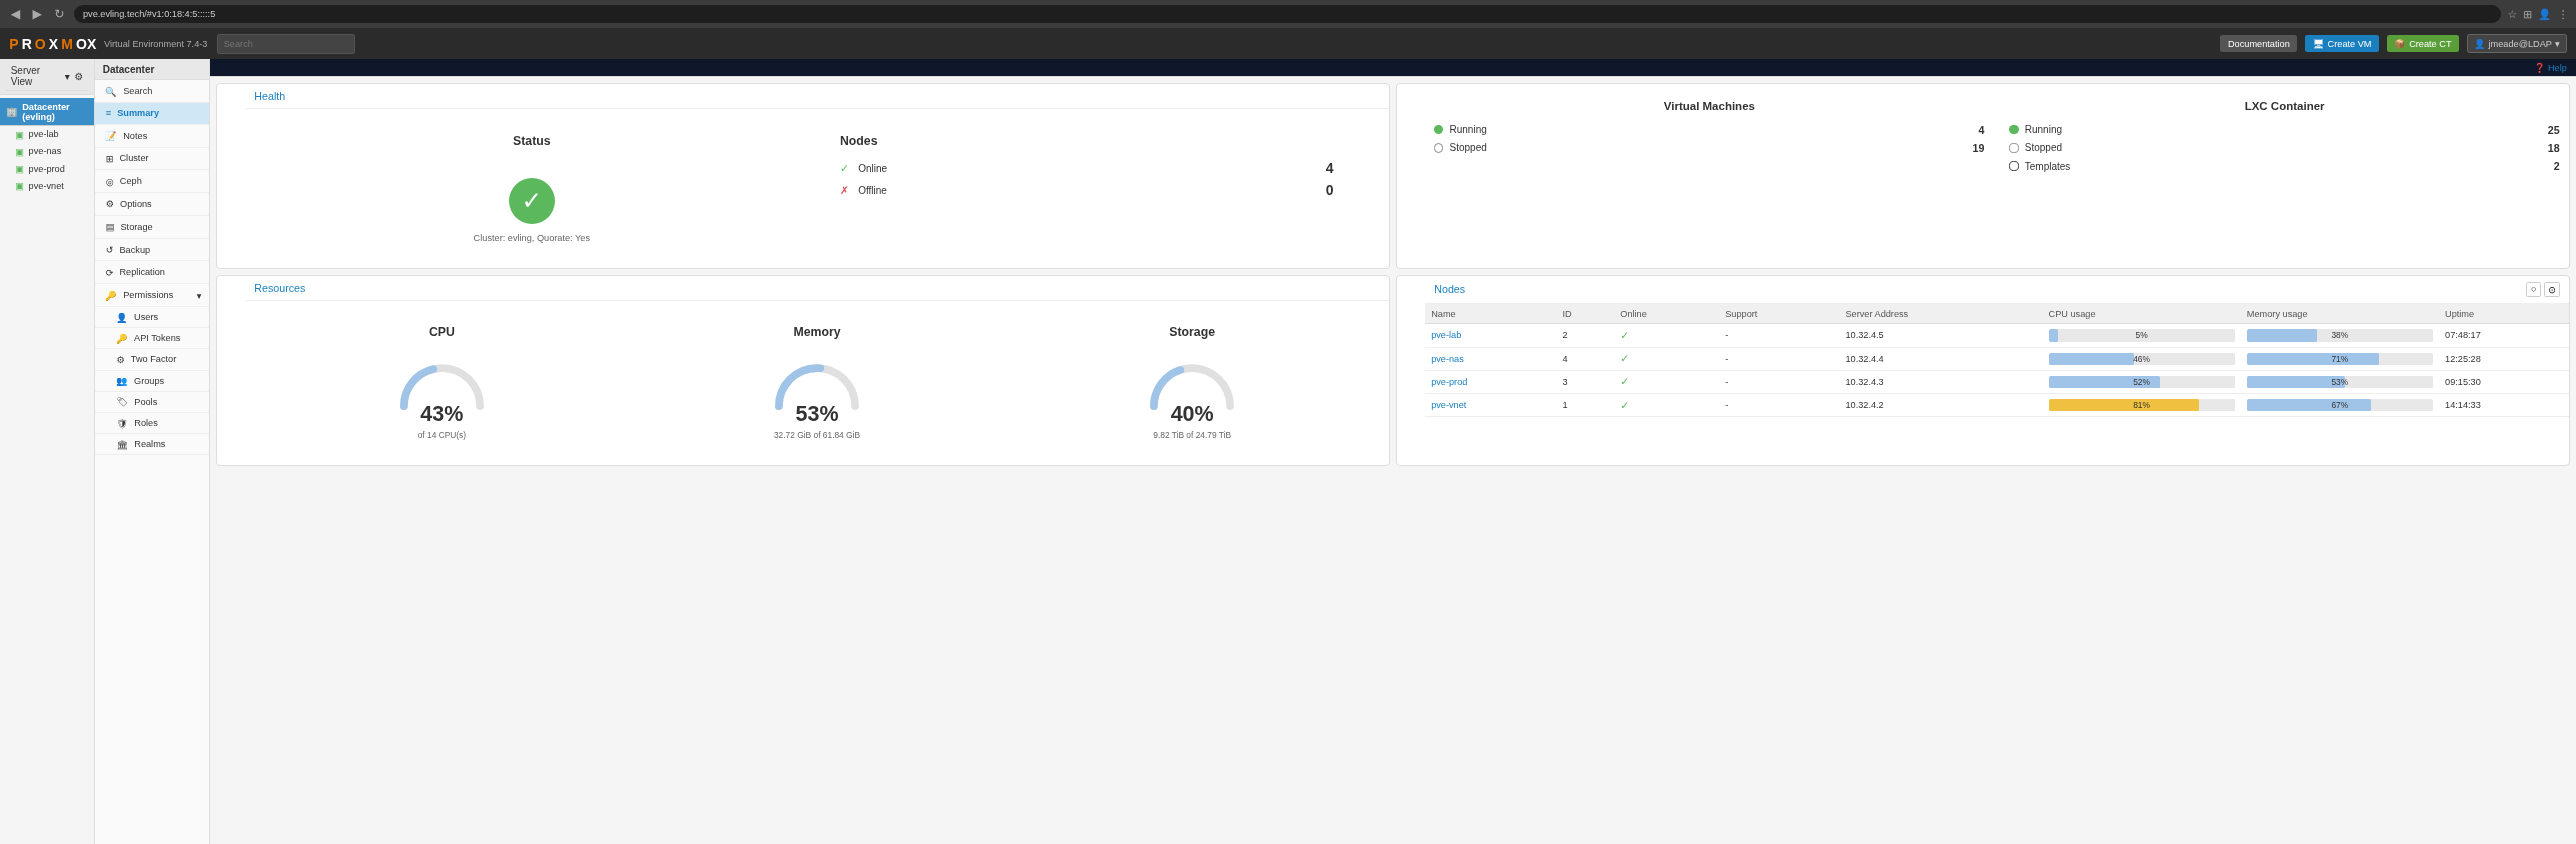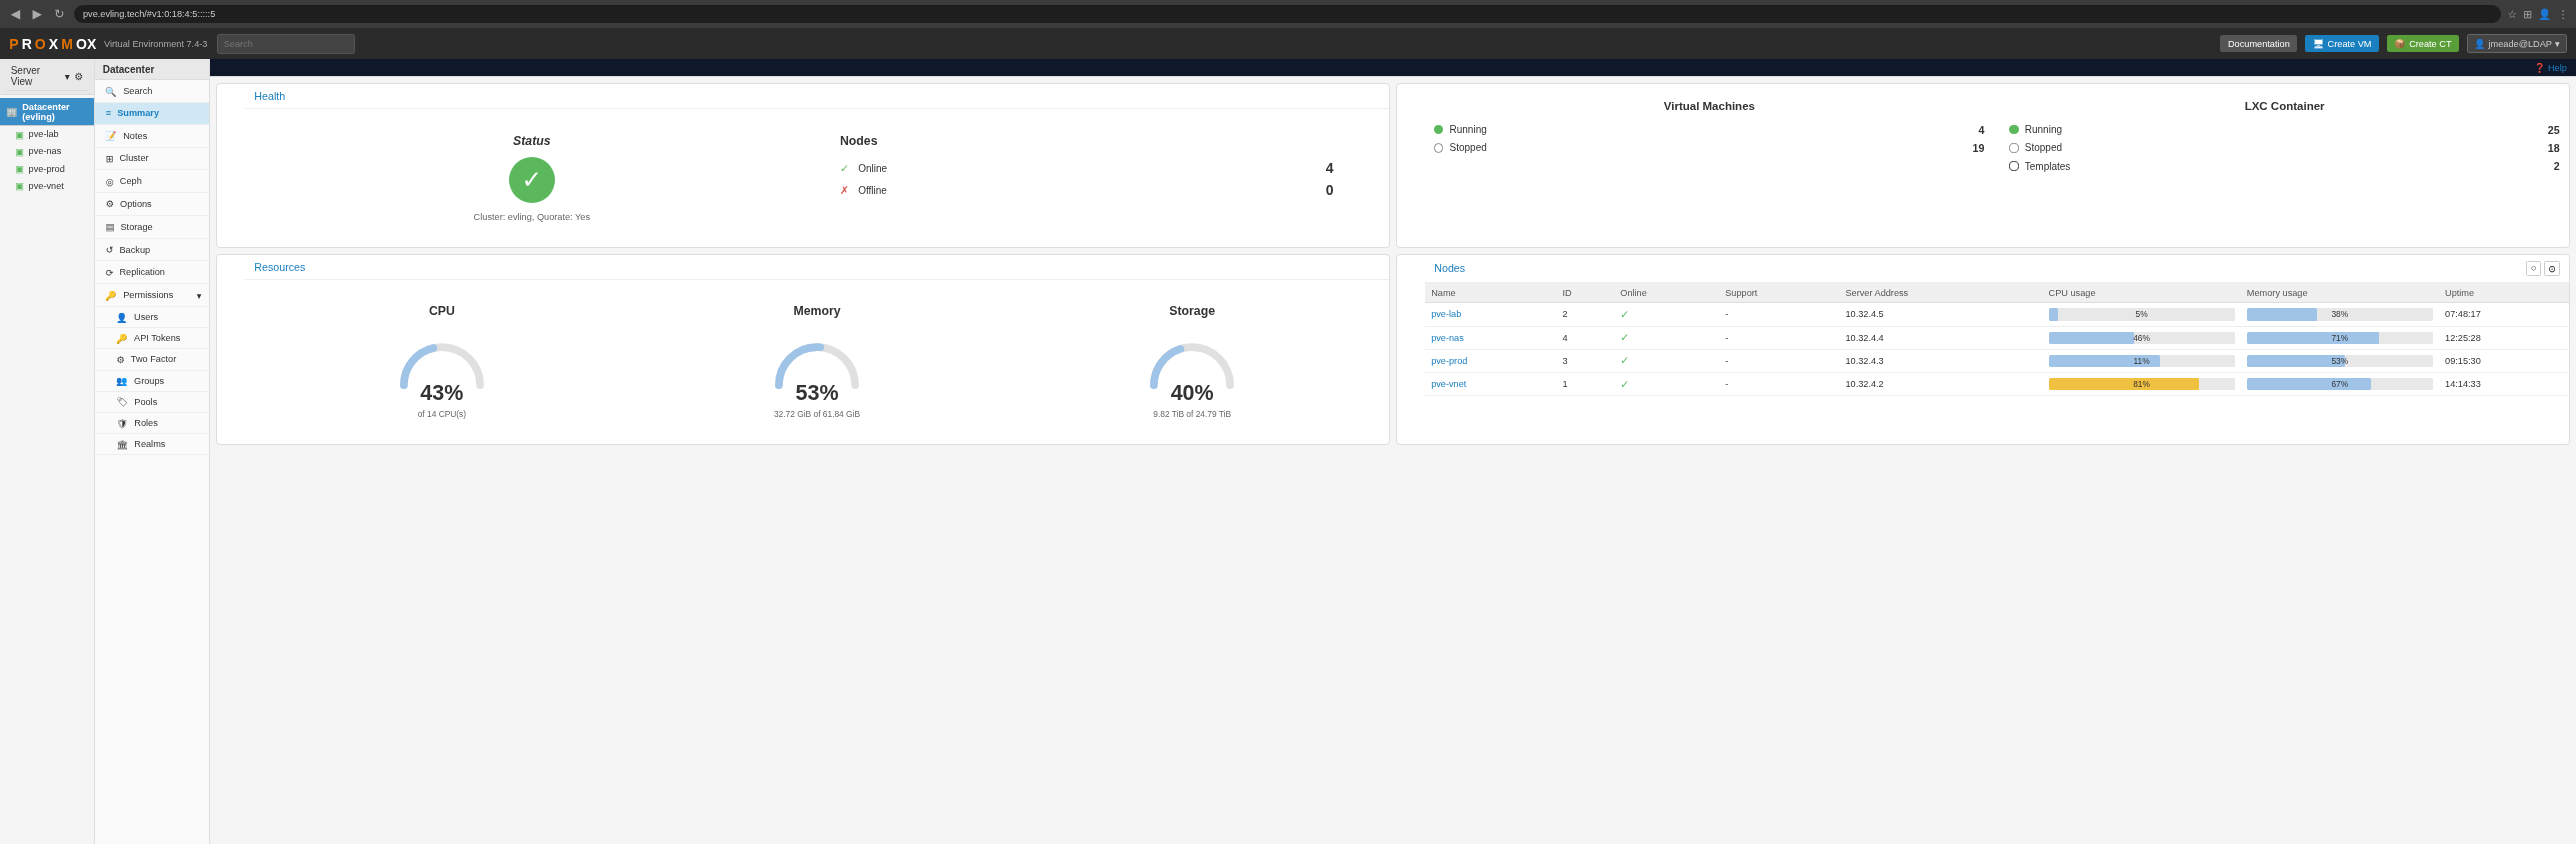--- a/index.html
+++ b/index.html
@@ -229,21 +229,21 @@
     .health-grid {
       display: grid;
       grid-template-columns: 1fr 1fr;
       gap: 15.3px;
       align-items: start;
     }
     .status-section {
       text-align: center;
       padding: 15.3px;
     }
-    .status-title { font-size: 12.3px; font-weight: bold; margin-bottom: 9px; font-style: italic; }
+    .status-title { font-size: 12.3px; font-weight: bold; margin-bottom: 30px; }
     .status-icon {
       width: 46px;
       height: 46px;
       background: #5cb85c;
       border-radius: 50%;
       display: flex;
       align-items: center;
       justify-content: center;
       margin: 0 auto 9.2px;
     }
@@ -714,21 +714,21 @@
   </tr>
                 <tr>
     <td style="color:#1a7fbf;cursor:pointer">pve-prod</td>
     <td>3</td>
     <td><span style="color:#5cb85c;font-size:10.7px">✓</span></td>
     <td>-</td>
     <td>10.32.4.3</td>
     <td>
       <div class="progress-bar-wrap">
         <div class="progress-bar-fill" style="width:60%;background:#a0c4e8"></div>
-        <div class="progress-bar-text">11%</div>
+        <div class="progress-bar-text">52%</div>
       </div>
     </td>
     <td>
       <div class="progress-bar-wrap">
         <div class="progress-bar-fill" style="width:53%;background:#a0c4e8"></div>
         <div class="progress-bar-text">53%</div>
       </div>
     </td>
     <td>09:15:30</td>
   </tr>

